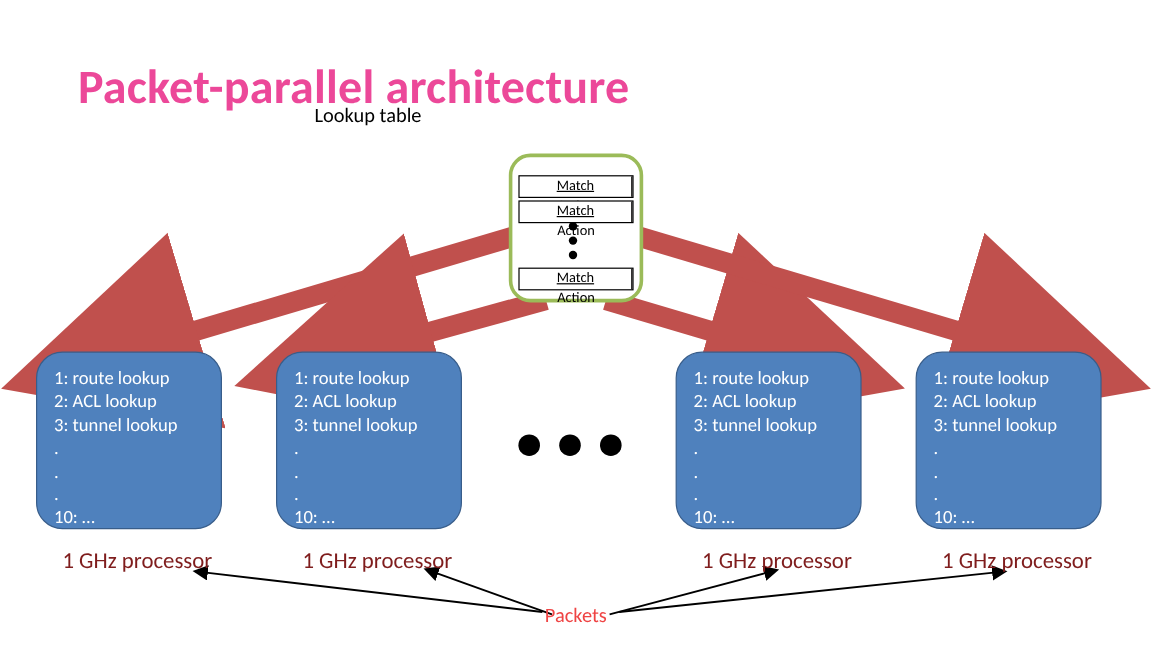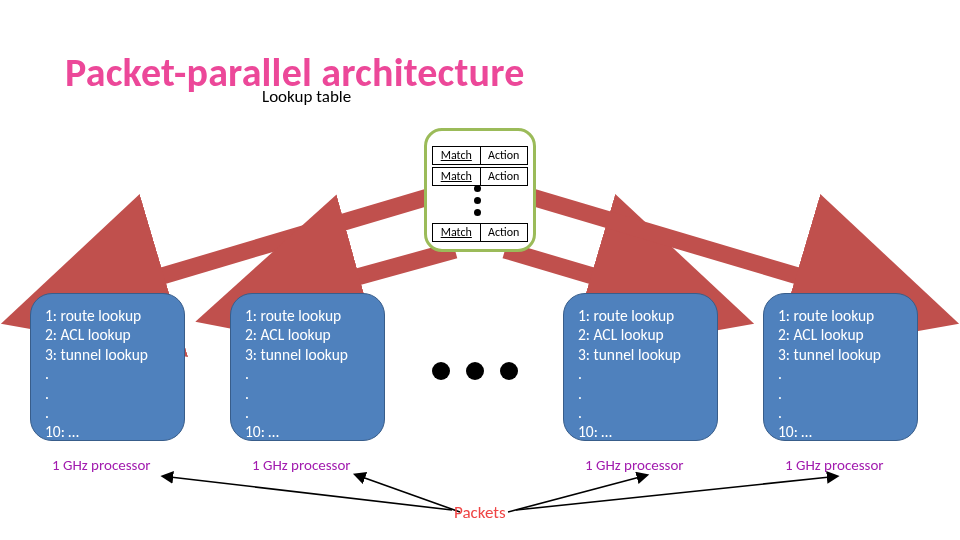--- a/index.html
+++ b/index.html
@@ -3,37 +3,37 @@
 <meta charset="utf-8">
 <style>
   * { margin: 0; padding: 0; box-sizing: border-box; }
   body { width: 960px; height: 540px; background: #fff; font-family: "Calibri", "Segoe UI", Arial, sans-serif; position: relative; overflow: hidden; }
 
   .title { position: absolute; left: 65px; top: 48px; font-size: 40px; font-weight: 700; color: #ec4899; letter-spacing: 0.2px; }
   .subtitle { position: absolute; left: 262px; top: 86px; font-size: 17px; color: #000; }
 
   .lookup-box { position: absolute; left: 424px; top: 128px; width: 112px; height: 124px; border: 3px solid #9BBB59; border-radius: 18px; background: #fff; }
 
-  .ma-row { position: absolute; left: 432px; width: 96px; height: 19px; background: #fff; border: 1px solid #000; display: flex; font-size: 12px; line-height: 17px; }
+  .ma-row { position: absolute; left: 432px; width: 96px; height: 19px; background: #fff; border: 1px solid #000; display: flex; font-size: 12px; line-height: 17px; flex-direction: column; }
   .ma-row .m { flex: 1; border-right: 1px solid #000; text-align: center; text-decoration: underline; }
   .ma-row .a { flex: 1; text-align: center; }
 
   .vdots { position: absolute; left: 474px; top: 185px; display: flex; flex-direction: column; gap: 5px; }
   .vdots span { width: 7px; height: 7px; background: #000; border-radius: 50%; }
   
 
   svg.connectors { position: absolute; left: 0; top: 0; width: 960px; height: 540px; pointer-events: none; }
 
   .proc-box { position: absolute; width: 155px; height: 148px; background: #4F81BD; border: 1.5px solid #385D8A; border-radius: 22px; padding: 12px 14px; color: #fff; font-size: 15.5px; line-height: 1.25; }
   .proc-box div { white-space: nowrap; }
 
   .hdots { position: absolute; left: 432px; top: 362px; display: flex; gap: 16px; }
   .hdots span { width: 18px; height: 18px; background: #000; border-radius: 50%; }
 
-  .proc-label { position: absolute; font-size: 15px; color: #a21caf; }
+  .proc-label { position: absolute; font-size: 19px; color: #7f1d1d; }
 
   .packets { position: absolute; left: 454px; top: 502px; font-size: 17px; color: #ef4444; }
 </style>
 </head>
 <body>
 
 <svg class="connectors">
   <defs>
     <marker id="redhead" markerWidth="14" markerHeight="14" refX="3" refY="5" orient="auto">
       <polygon points="0,0 10,5 0,10" fill="#C0504D"></polygon>

